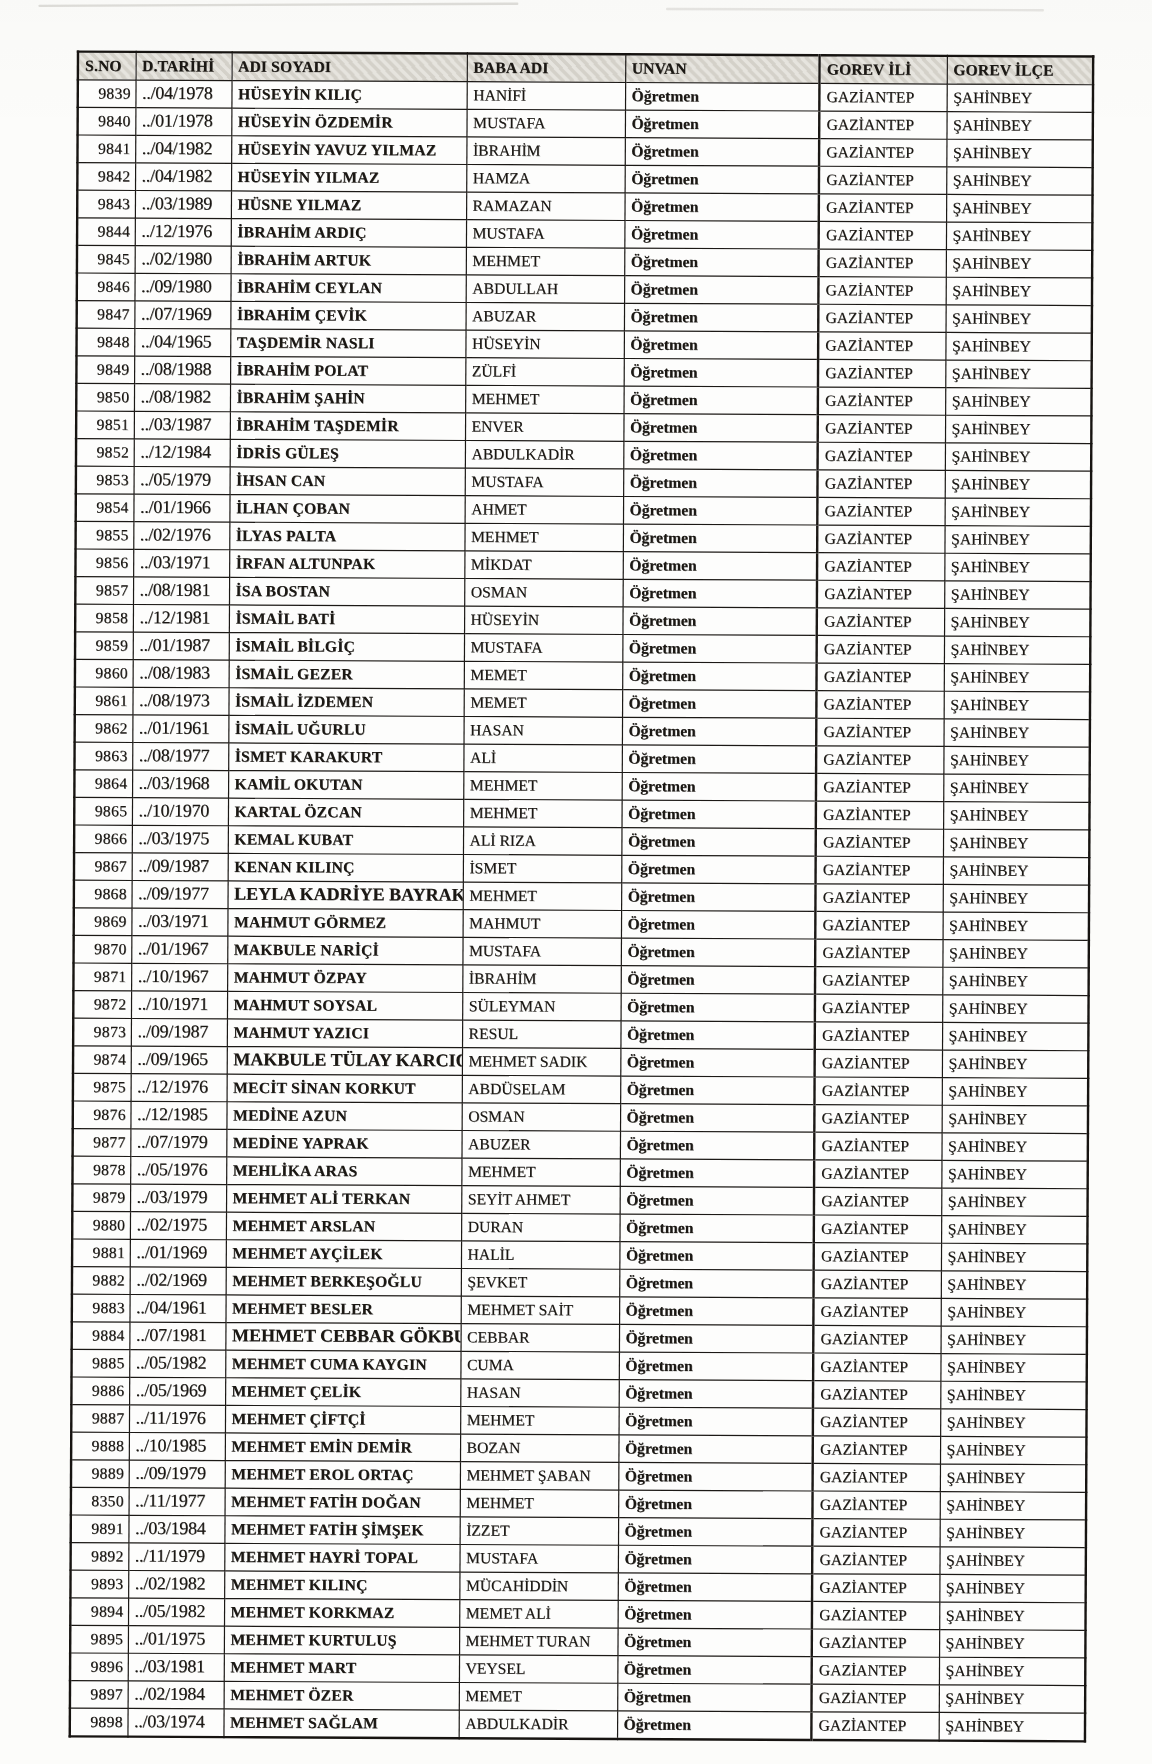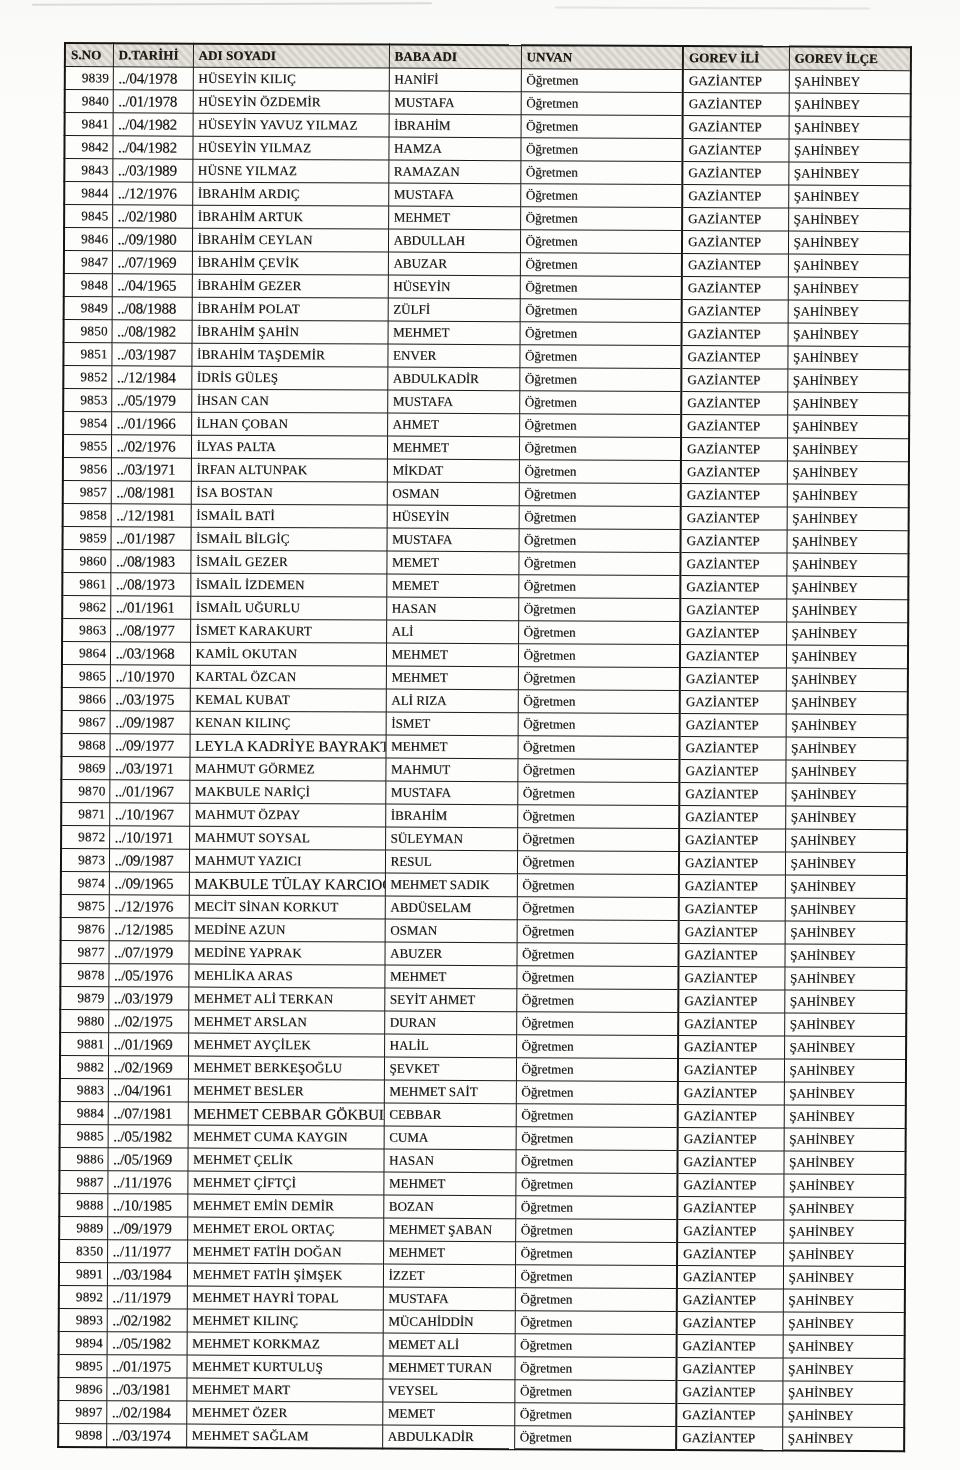--- a/index.html
+++ b/index.html
@@ -69,23 +69,23 @@
         rgba(0,0,0,0.03) 3px 6px),
       #dbd8d0;
     text-align: left;
     font-weight: bold;
     font-size: 13px;
     letter-spacing: 0.1px;
     margin-top: 24px;
   }
   td.cell-sno   { text-align: center; padding: 0 16px; letter-spacing: 0.3px; }
   td.cell-date  { font-size: 15px; letter-spacing: -0.2px; }
-  td.cell-name  { letter-spacing: 0.2px; }
+  td.cell-name  { letter-spacing: 0.2px; font-weight: bold; }
   td.cell-name.xs { font-size: 15px; letter-spacing: 0; }
-  td.cell-title { font-weight: normal; }
+  td.cell-title { font-weight: bold; }
   
   th:nth-child(6), td:nth-child(6) { border-left-width: 2.4px; }
 </style>
 </head>
 <body>
 
 <div class="page">
   <div class="artifact-a"></div>
   <div class="artifact-b"></div>
 
@@ -189,21 +189,21 @@
             <td class="cell-date">../07/1969</td>
             <td class="cell-name">İBRAHİM ÇEVİK</td>
             <td class="cell-father">ABUZAR</td>
             <td class="cell-title">Öğretmen</td>
             <td class="cell-province">GAZİANTEP</td>
             <td class="cell-district">ŞAHİNBEY</td>
           </tr>
           <tr>
             <td class="cell-sno">9848</td>
             <td class="cell-date">../04/1965</td>
-            <td class="cell-name">İBRAHİM GEZER</td>
+            <td class="cell-name">TAŞDEMİR NASLI</td>
             <td class="cell-father">HÜSEYİN</td>
             <td class="cell-title">Öğretmen</td>
             <td class="cell-province">GAZİANTEP</td>
             <td class="cell-district">ŞAHİNBEY</td>
           </tr>
           <tr>
             <td class="cell-sno">9849</td>
             <td class="cell-date">../08/1988</td>
             <td class="cell-name">İBRAHİM POLAT</td>
             <td class="cell-father">ZÜLFİ</td>

